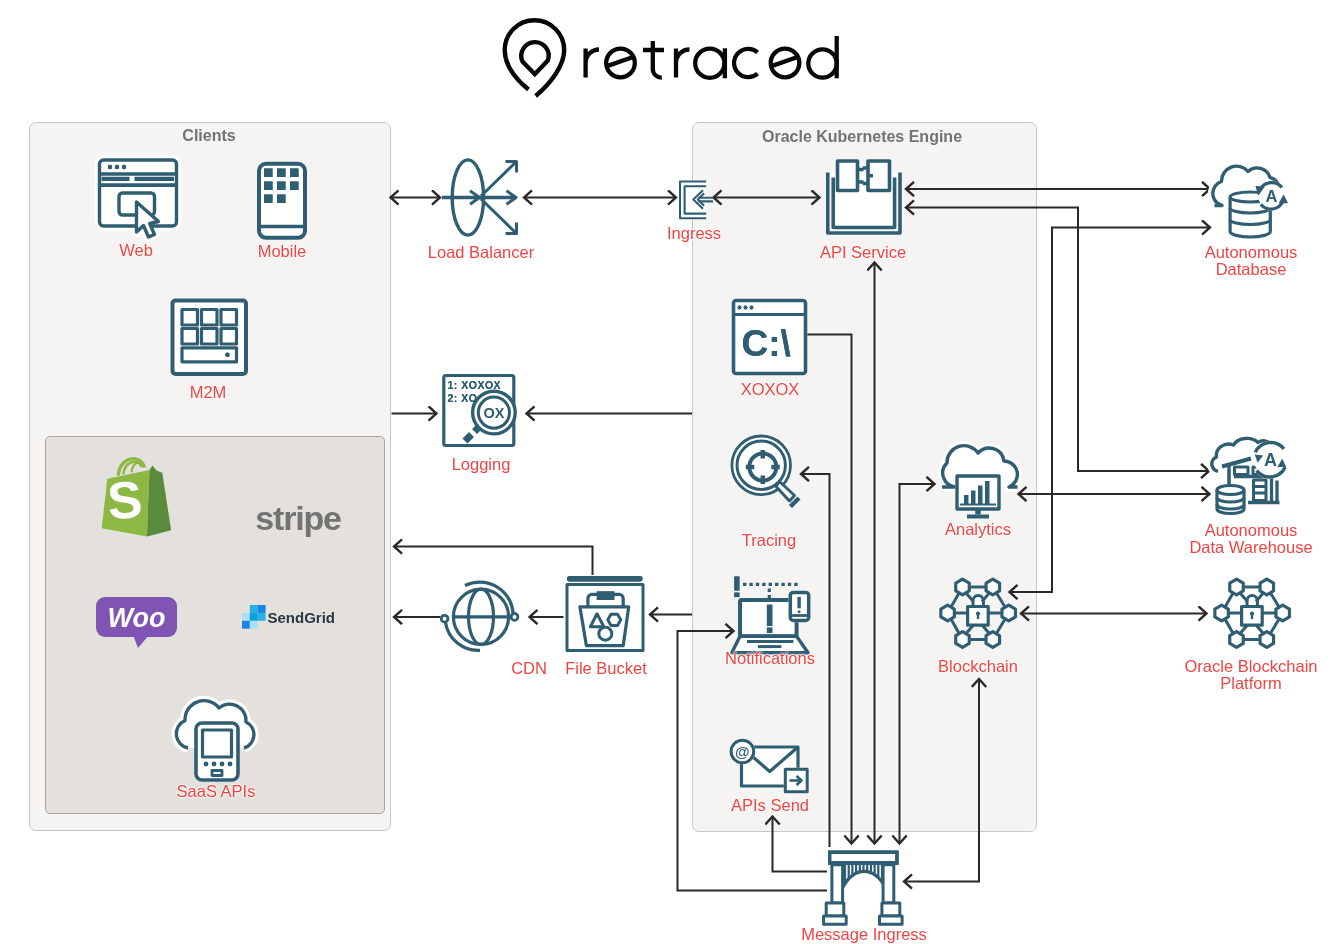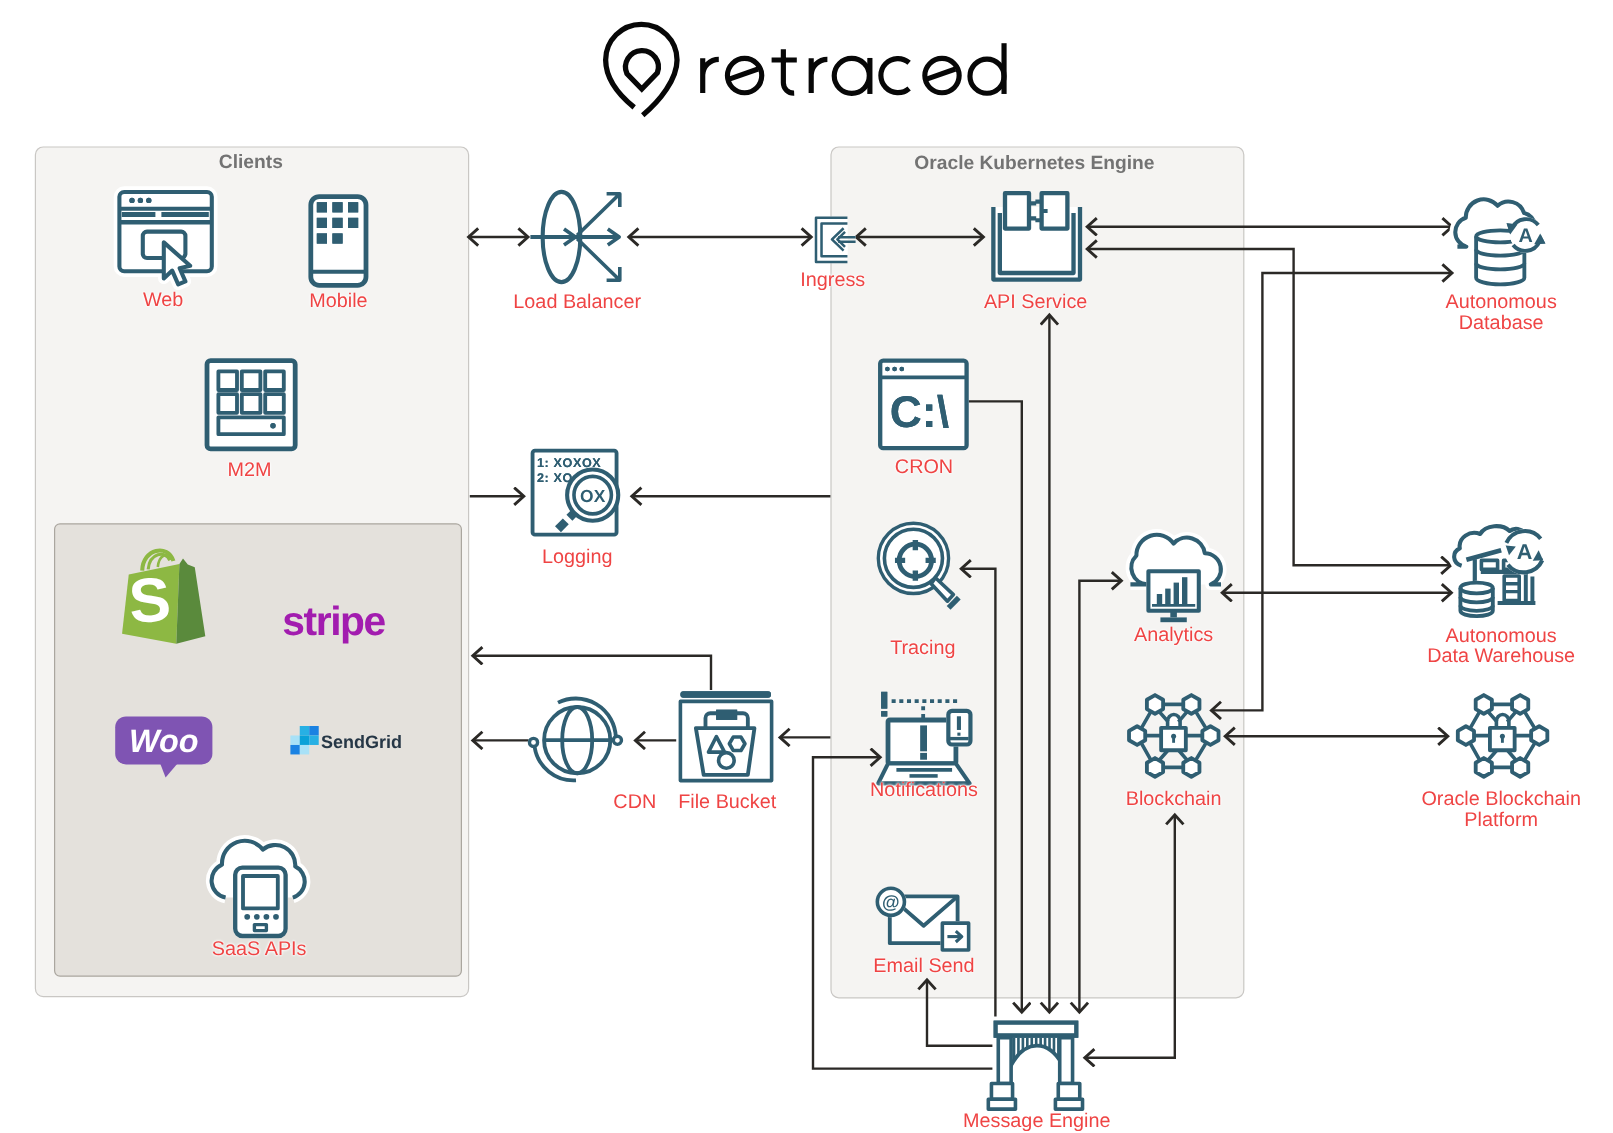--- a/index.html
+++ b/index.html
@@ -155,21 +155,21 @@
 
 <svg class="ab" style="left:98px;top:449px;" width="80" height="94" viewBox="0 0 80 94">
  <path d="M20.5,26.5 C21,8 42,4 46.5,18.5" fill="none" stroke="#8DB843" stroke-width="3.4"></path>
  <path d="M25.5,25.5 C26.5,12 40,9 43.5,18" fill="none" stroke="#8DB843" stroke-width="2.6"></path>
  <path d="M33.5,23.5 C34.5,13.5 41,11 44.8,16.5" fill="none" stroke="#8DB843" stroke-width="2.2"></path>
  <path d="M9.3,29.8 L51.5,21.1 L48.9,87.4 L3.7,79.2 Z" fill="#8DB843"></path>
  <path d="M51.5,21.1 L54.5,16.5 L58.5,21.5 L64.3,23.7 L73.1,81.2 L48.9,87.4 Z" fill="#5A8A3C"></path>
  <text x="27" y="69" font-size="52" font-weight="bold" fill="#fff" text-anchor="middle" transform="rotate(-4 27 55)">S</text>
 </svg>
 
-<div style="position:absolute;left:278px;top:499px;transform:translateX(-50%);font-size:34px;font-weight:bold;color:#a21caf;letter-spacing:-1.2px;">stripe</div>
+<div style="position:absolute;left:298px;top:499px;transform:translateX(-50%);font-size:34px;font-weight:bold;color:#737373;letter-spacing:-1.2px;">stripe</div>
 
 <svg class="ab" style="left:92px;top:593px;" width="90" height="58" viewBox="0 0 90 58">
  <rect x="4" y="4" width="81" height="40" rx="9" fill="#7F54B3"></rect>
  <path d="M41,42 L57,42 L46,55 Z" fill="#7F54B3"></path>
  <text x="44.5" y="34" font-size="27" font-weight="bold" font-style="italic" fill="#fff" text-anchor="middle" letter-spacing="0">Woo</text>
 </svg>
 
 <svg class="ab" style="left:236px;top:602px;" width="100" height="32" viewBox="0 0 100 32">
  <rect x="13.8" y="3" width="7.9" height="7.9" fill="#27B0E4"></rect>
  <rect x="21.7" y="3" width="7.9" height="7.9" fill="#1A82E2"></rect>
@@ -498,22 +498,22 @@
 <div class="lbl" style="left:136px;top:242px;">Web</div>
 <div class="lbl" style="left:282px;top:243px;">Mobile</div>
 <div class="lbl" style="left:208px;top:384px;">M2M</div>
 <div class="lbl" style="left:216px;top:783px;">SaaS APIs</div>
 <div class="lbl" style="left:481px;top:244px;">Load Balancer</div>
 <div class="lbl" style="left:694px;top:225px;">Ingress</div>
 <div class="lbl" style="left:481px;top:456px;">Logging</div>
 <div class="lbl" style="left:481px;top:660px;margin-left:48px;">CDN</div>
 <div class="lbl" style="left:606px;top:660px;">File Bucket</div>
 <div class="lbl" style="left:863px;top:244px;">API Service</div>
-<div class="lbl" style="left:770px;top:381px;">CRON</div>
+<div class="lbl" style="left:770px;top:381px;">XOXOX</div>
 <div class="lbl" style="left:769px;top:532px;">Tracing</div>
 <div class="lbl" style="left:770px;top:650px;">Notifications</div>
-<div class="lbl" style="left:770px;top:797px;">Email Send</div>
+<div class="lbl" style="left:770px;top:797px;">APIs Send</div>
 <div class="lbl" style="left:978px;top:521px;">Analytics</div>
 <div class="lbl" style="left:978px;top:658px;">Blockchain</div>
-<div class="lbl" style="left:864px;top:926px;">Message Engine</div>
+<div class="lbl" style="left:864px;top:926px;">Message Ingress</div>
 <div class="lbl" style="left:1251px;top:244px;">Autonomous<br>Database</div>
 <div class="lbl" style="left:1251px;top:522px;">Autonomous<br>Data Warehouse</div>
 <div class="lbl" style="left:1251px;top:658px;">Oracle Blockchain<br>Platform</div>
 
 </body></html>

